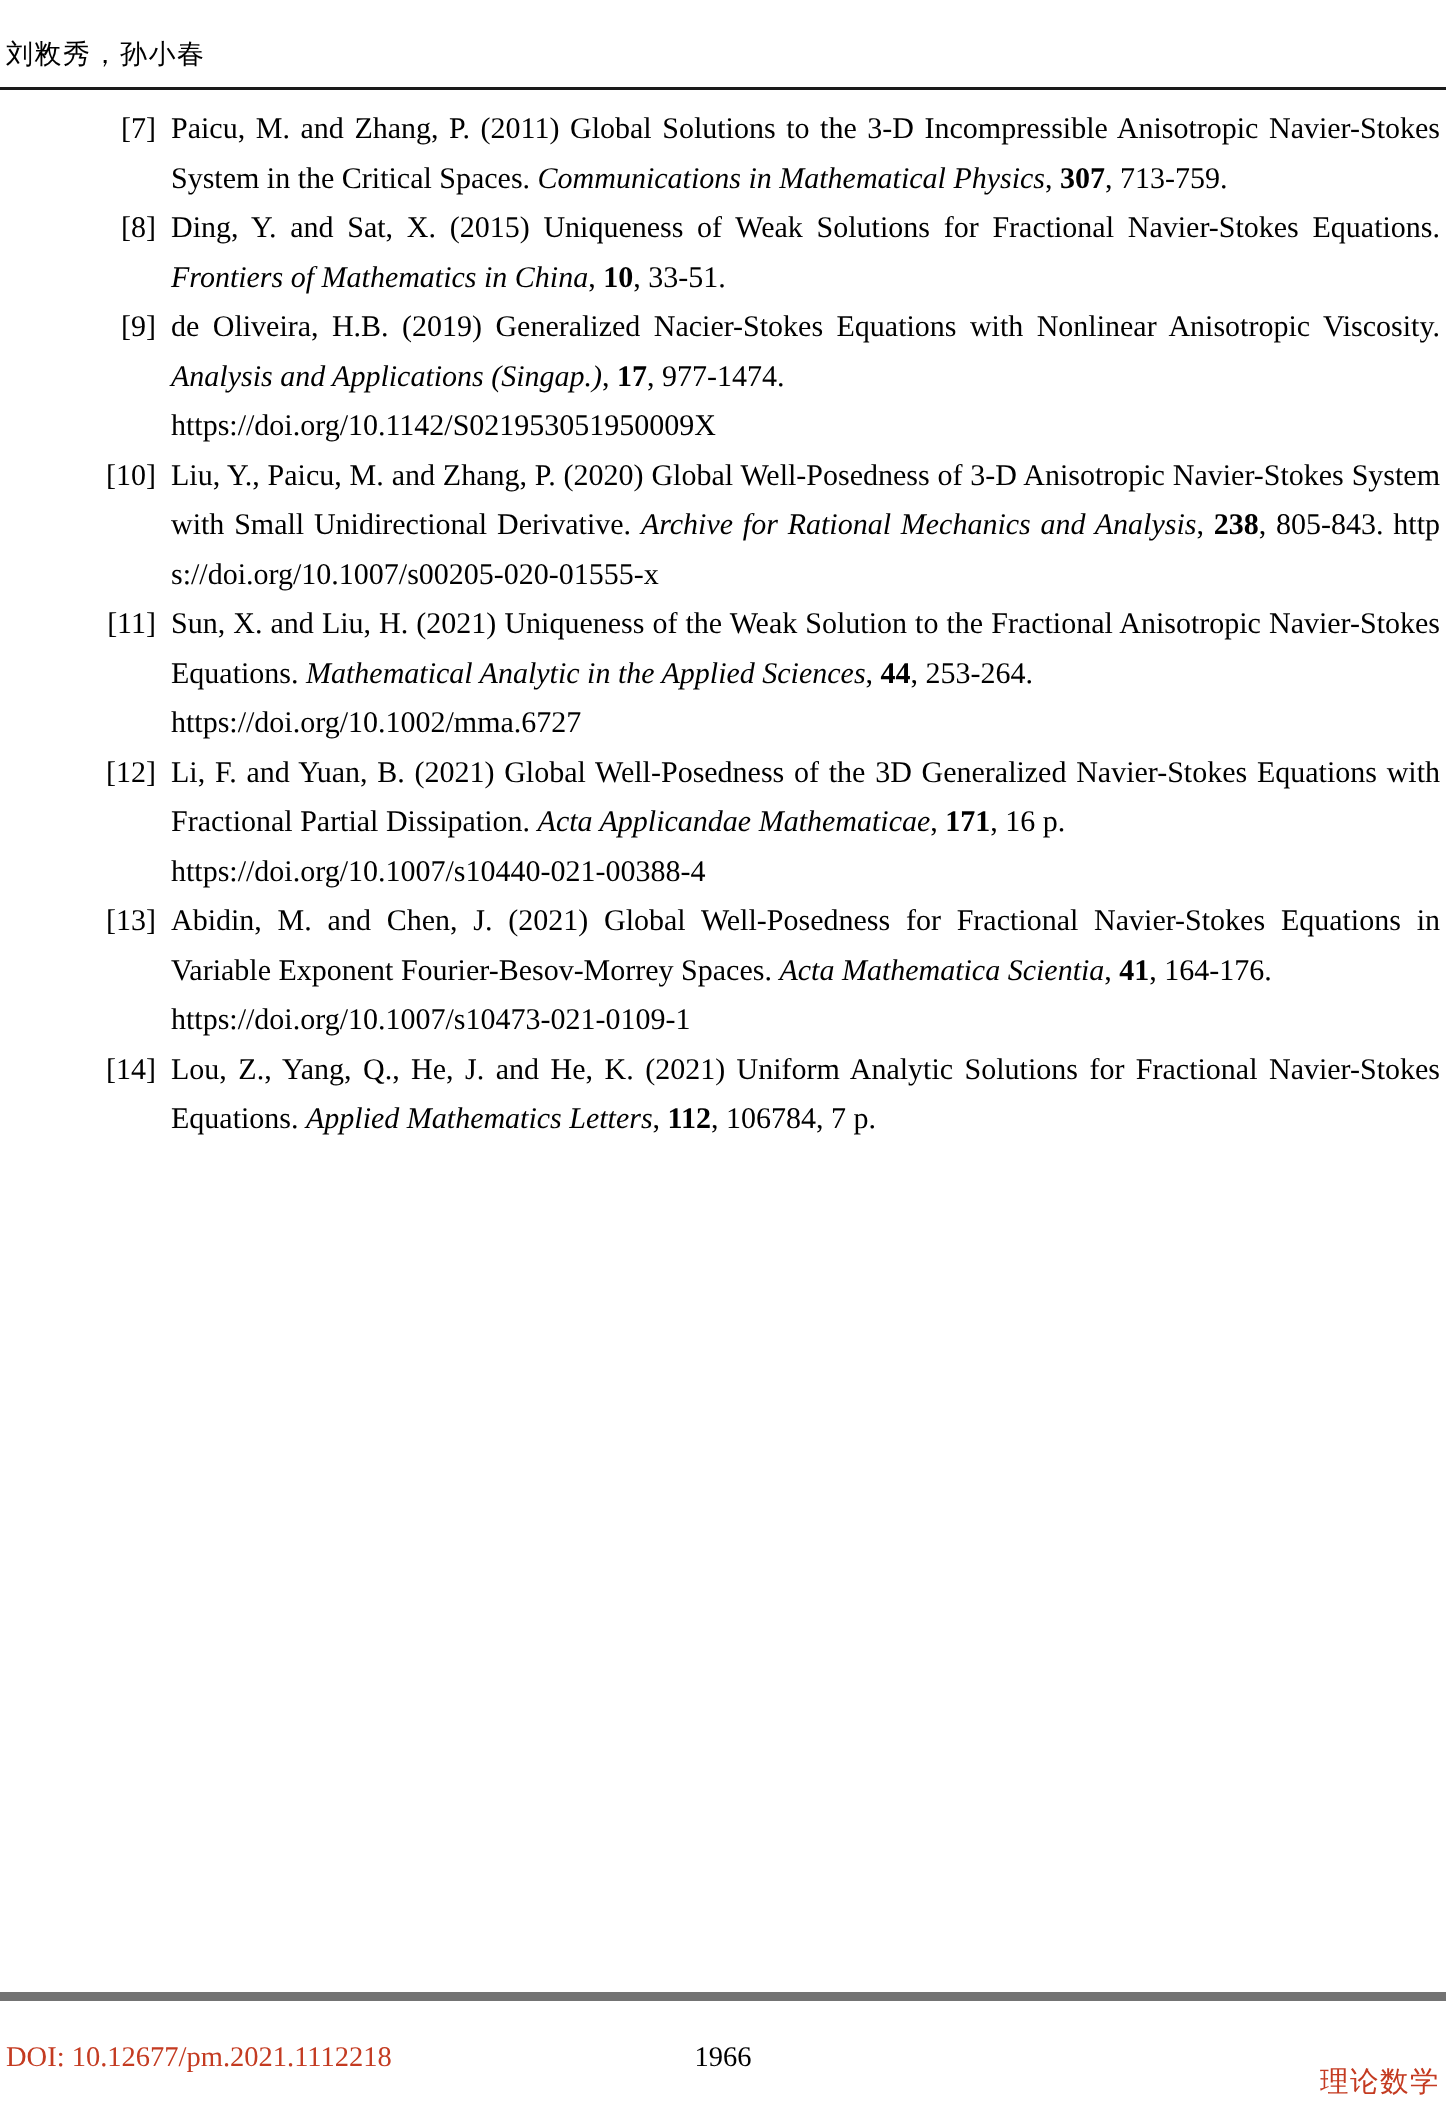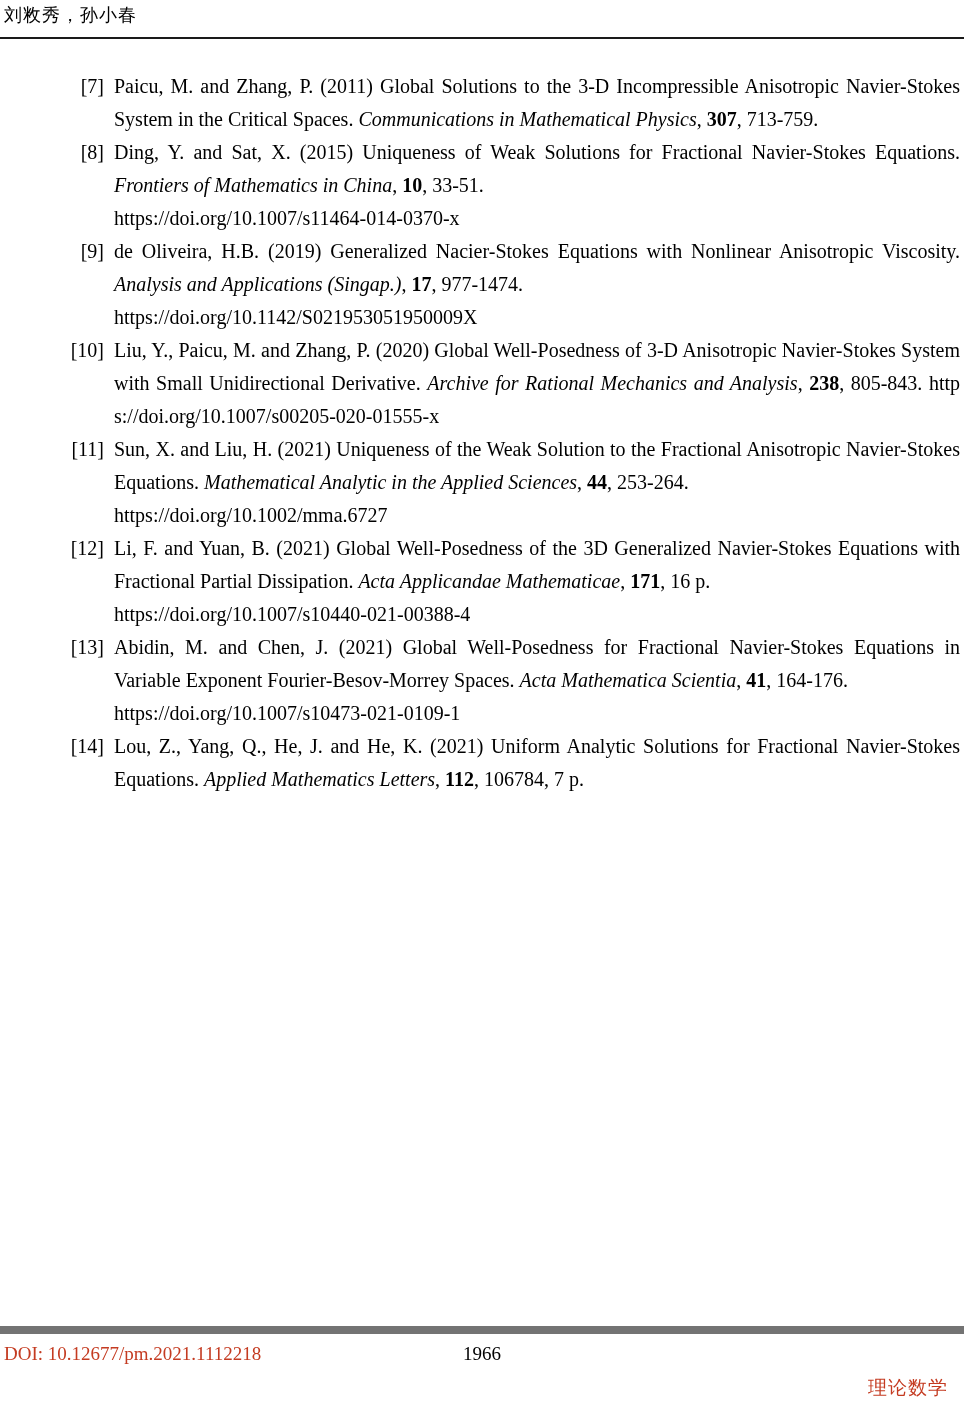--- a/index.html
+++ b/index.html
@@ -11,21 +11,21 @@
     overflow: hidden;
     font-family: "Liberation Serif", "DejaVu Serif", serif;
     color: #000;
   }
   .page { position: absolute; inset: 0; }
 
   
   .page-header {
     position: absolute;
     top: 0; left: 0; right: 0;
-    padding: 3px 4px 10px 4px;
+    padding: 24px 4px 10px 4px;
     border-bottom: 2px solid #1a1a1a;
     font-size: 18px;
     letter-spacing: 1px;
   }
 
   
   .content {
     position: absolute;
     top: 70px; left: 0; right: 0;
   }
@@ -54,26 +54,26 @@
   .doi-link {
     color: #000;
     text-decoration: none;
     word-break: break-all;
   }
 
   
   .page-footer {
     position: absolute;
     left: 0; right: 0; bottom: 0;
-    border-top: 8px solid #737373;
-    padding: 9px 16px 13px 4px;
+    border-top: 6px solid #737373;
+    padding: 9px 4px 13px 4px;
     font-size: 19px;
     display: flex;
     justify-content: space-between;
-    align-items: flex-start;
+    align-items: center;
   }
   .footer-doi { color: var(--accent-red, #c43b21); }
   .footer-journal { color: var(--accent-red, #c43b21); letter-spacing: 1px; margin-top: 32px; }
   .footer-page-number {
     position: absolute;
     left: 50%;
     transform: translateX(-50%);
     color: #000;
   }
 </style>
@@ -87,21 +87,21 @@
   </header>
 
   <main class="content">
     <div class="reference-list">
         <div class="ref-item">
           <span class="ref-label">[7]</span>
           <div class="ref-body"><span>Paicu, M. and Zhang, P. (2011) Global Solutions to the 3-D Incompressible Anisotropic Navier-Stokes System in the Critical Spaces. </span><em>Communications in Mathematical Physics</em><span>, </span><strong>307</strong><span>, 713-759.</span><br></div>
         </div>
         <div class="ref-item">
           <span class="ref-label">[8]</span>
-          <div class="ref-body"><span>Ding, Y. and Sat, X. (2015) Uniqueness of Weak Solutions for Fractional Navier-Stokes Equations. </span><em>Frontiers of Mathematics in China</em><span>, </span><strong>10</strong><span>, 33-51.</span><br><a class="doi-link">https://doi.org/10.1007/s11464-014-0370-x</a></div>
+          <div class="ref-body"><span>Ding, Y. and Sat, X. (2015) Uniqueness of Weak Solutions for Fractional Navier-Stokes Equations. </span><em>Frontiers of Mathematics in China</em><span>, </span><strong>10</strong><span>, 33-51.</span><br></div>
         </div>
         <div class="ref-item">
           <span class="ref-label">[9]</span>
           <div class="ref-body"><span>de Oliveira, H.B. (2019) Generalized Nacier-Stokes Equations with Nonlinear Anisotropic Viscosity. </span><em>Analysis and Applications (Singap.)</em><span>, </span><strong>17</strong><span>, 977-1474.</span><br><a class="doi-link">https://doi.org/10.1142/S021953051950009X</a></div>
         </div>
         <div class="ref-item">
           <span class="ref-label">[10]</span>
           <div class="ref-body"><span>Liu, Y., Paicu, M. and Zhang, P. (2020) Global Well-Posedness of 3-D Anisotropic Navier-Stokes System with Small Unidirectional Derivative. </span><em>Archive for Rational Mechanics and Analysis</em><span>, </span><strong>238</strong><span>, 805-843. </span><a class="doi-link">https://doi.org/10.1007/s00205-020-01555-x</a></div>
         </div>
         <div class="ref-item">

